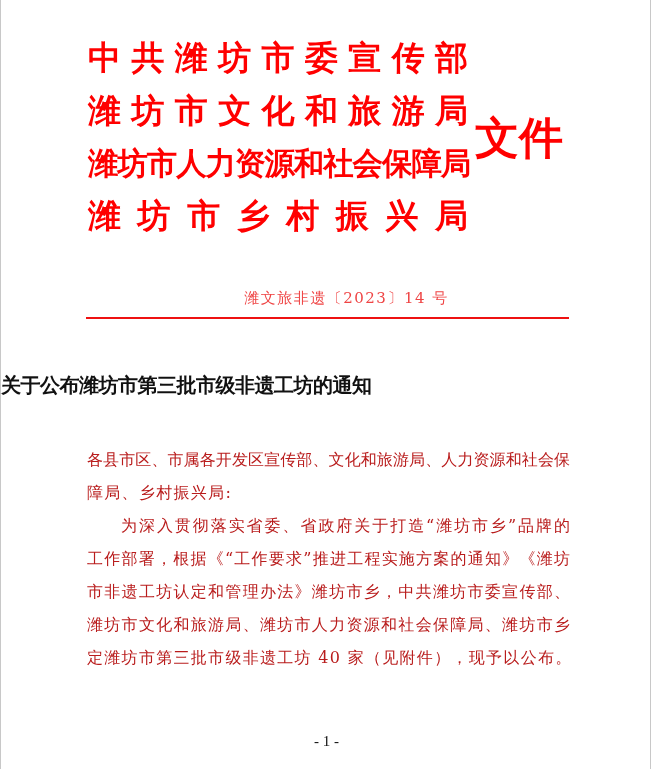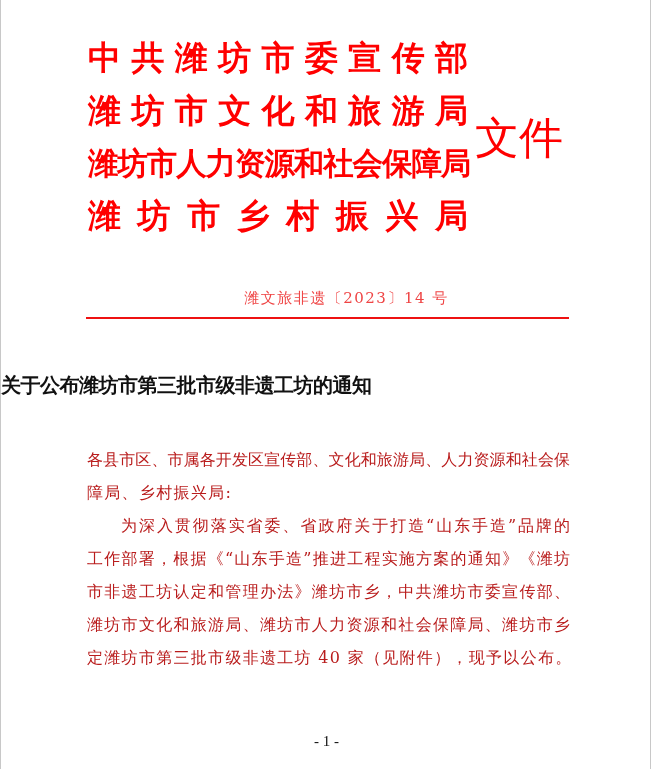--- a/index.html
+++ b/index.html
@@ -52,21 +52,21 @@
       display: inline-block;
     }
     .wenjian {
       position: absolute;
       left: 474px;
       top: 112px;
       color: #ff0000;
       font-family: "DejaVu Serif", "Liberation Serif", serif;
       font-size: 44px;
       line-height: 52px;
-      font-weight: normal;
+      font-weight: bold;
       letter-spacing: 0px;
       text-align: center;
     }
     .docno {
       position: absolute;
       left: 0;
       width: 651px;
       top: 289px;
       text-align: center;
       font-family: "DejaVu Serif", "Liberation Serif", serif;
@@ -192,22 +192,22 @@
 
   <div class="docno">潍文旅非遗〔2023〕14 号</div>
 
   <div class="red-rule"></div>
 
   <div class="notice-title">关于公布潍坊市第三批市级非遗工坊的通知</div>
 
   <div class="body-text">
     <span class="ln">各县市区、市属各开发区宣传部、文化和旅游局、人力资源和社会保</span>
     <span class="ln last">障局、乡村振兴局:</span>
-    <span class="ln indent">为深入贯彻落实省委、省政府关于打造“山东手造”品牌的</span>
-    <span class="ln">工作部署，根据《“山东手造”推进工程实施方案的通知》《潍坊</span>
+    <span class="ln indent">为深入贯彻落实省委、省政府关于打造“潍坊市乡”品牌的</span>
+    <span class="ln">工作部署，根据《“工作要求”推进工程实施方案的通知》《潍坊</span>
     <span class="ln">市非遗工坊认定和管理办法》潍坊市乡，中共潍坊市委宣传部、</span>
     <span class="ln">潍坊市文化和旅游局、潍坊市人力资源和社会保障局、潍坊市乡</span>
     <span class="ln last">定潍坊市第三批市级非遗工坊 40 家（见附件），现予以公布。</span>
   </div>
 
   <div class="page-no">- 1 -</div>
 
 </div>
 
 </body></html>

